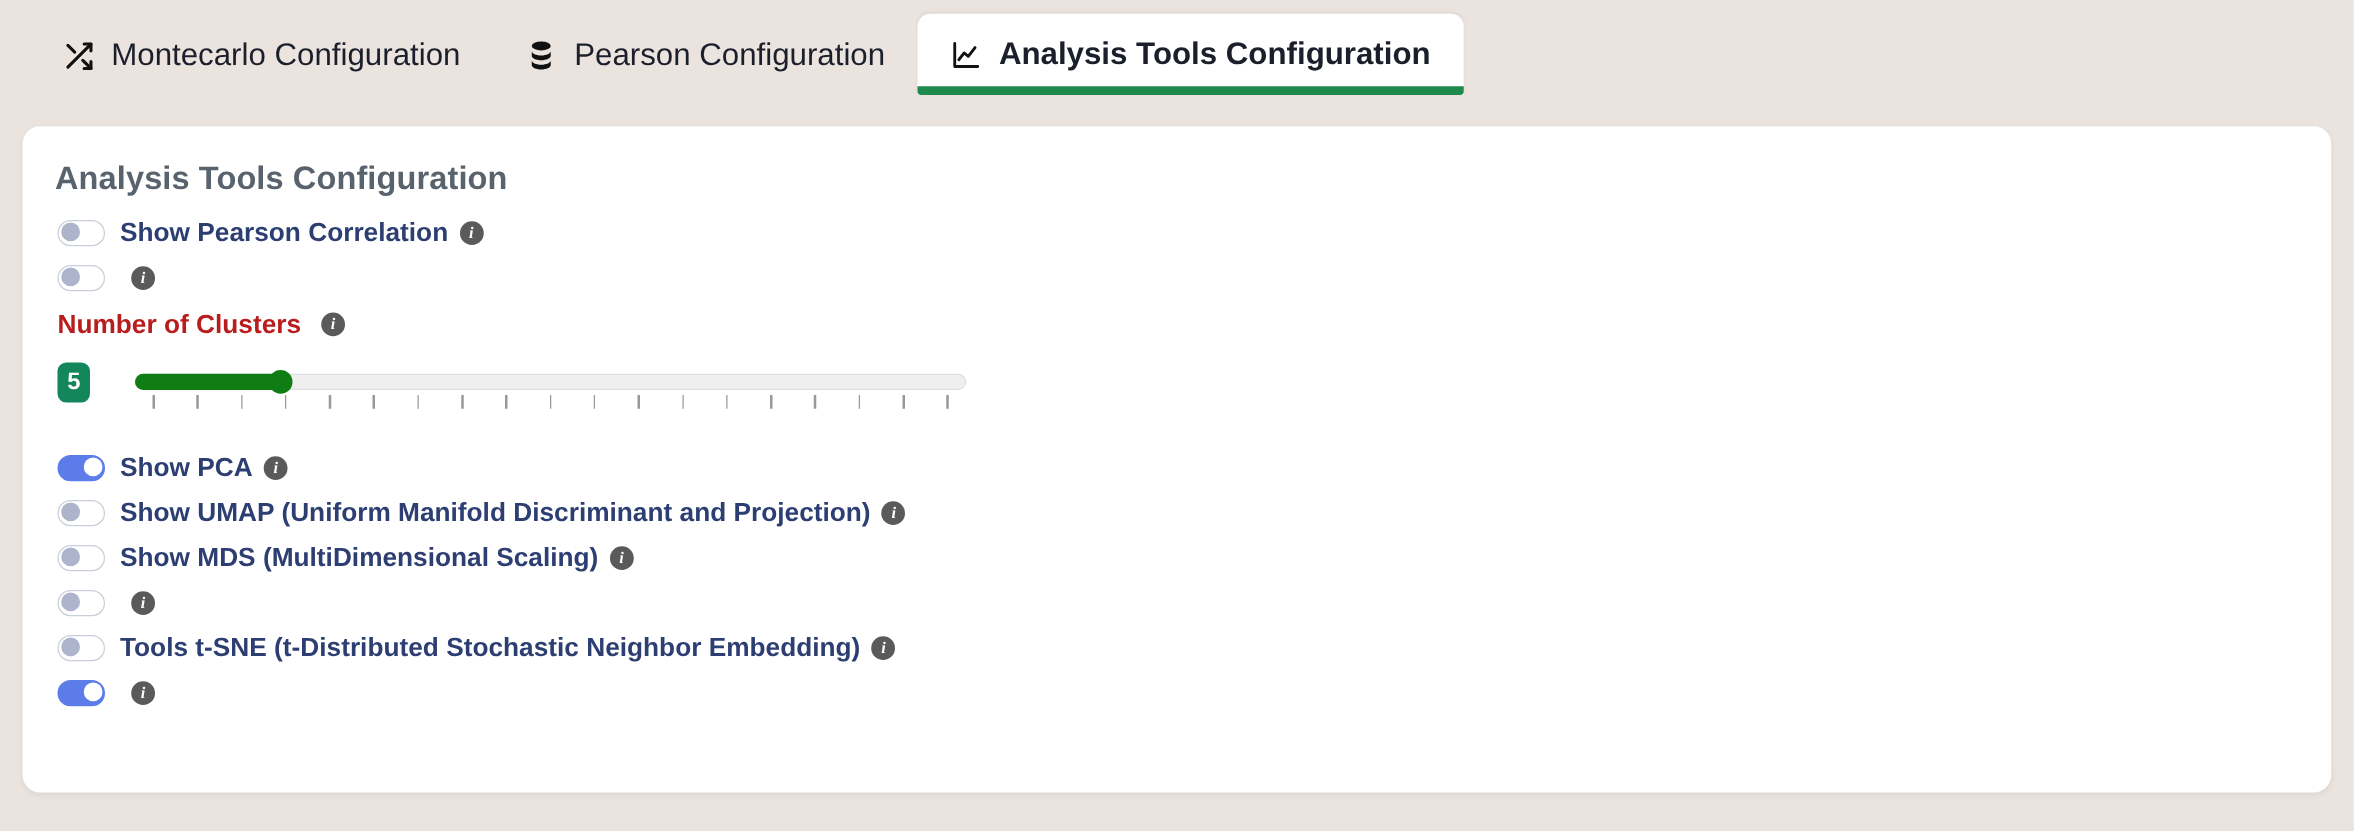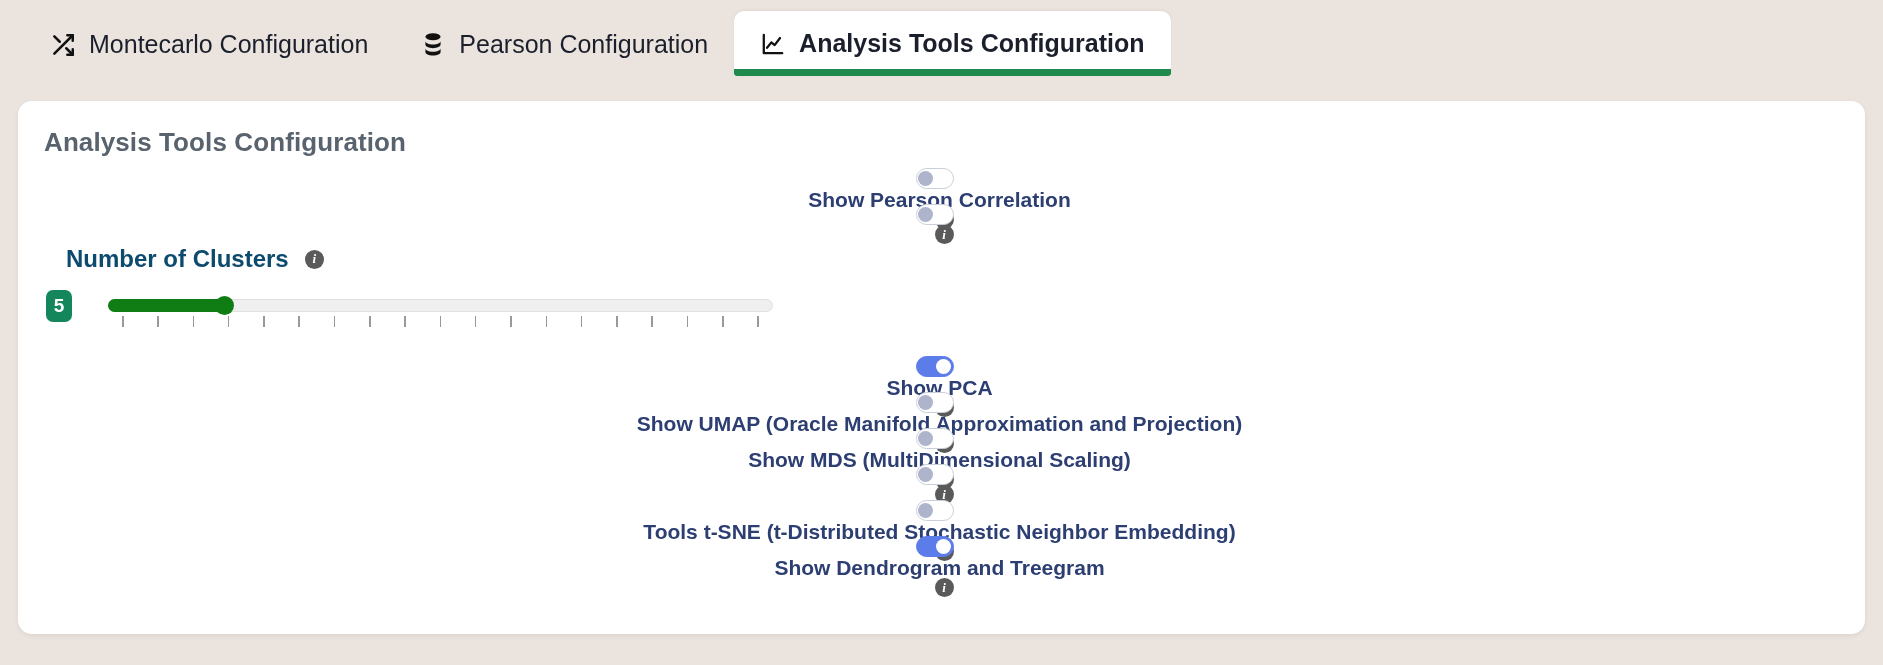--- a/index.html
+++ b/index.html
@@ -89,21 +89,20 @@
     margin: 0 0 10px 0;
     line-height: 1.2;
   }
 
   
   .switch-row {
     display: flex;
     align-items: center;
     height: 36px;
     gap: 0;
-    flex-direction: column;
   }
   .switch {
     position: relative;
     width: 38px;
     height: 21px;
     border-radius: 11px;
     flex: 0 0 auto;
     cursor: pointer;
     margin-right: 12px;
     margin-left: 2px;
@@ -159,25 +158,24 @@
 
   
   .field-label-row {
     display: flex;
     align-items: center;
     height: 34px;
     margin-left: 2px;
     margin-top: 2px;
   }
   .field-label {
-    font-size: 24px;
-    font-weight: 700;
-    color: #0c4a6e;
+    font-size: 21px;
+    font-weight: 700;
+    color: #b91c1c;
     line-height: 1;
-    margin-left: 20px;
   }
   .field-label-row .info-icon { margin-left: 16px; }
 
   
   .slider-block {
     position: relative;
     height: 62px;
     margin-top: 12px;
     margin-left: 2px;
   }
@@ -347,21 +345,21 @@
           <span class="knob"></span>
         </div>
       <span class="row-label">Show PCA</span>
       <span class="info-icon">i</span>
     </div>
 
     <div class="switch-row">
       <div class="switch off">
           <span class="knob"></span>
         </div>
-      <span class="row-label">Show UMAP (Oracle Manifold Approximation and Projection)</span>
+      <span class="row-label">Show UMAP (Uniform Manifold Discriminant and Projection)</span>
       <span class="info-icon">i</span>
     </div>
 
     <div class="switch-row">
       <div class="switch off">
           <span class="knob"></span>
         </div>
       <span class="row-label">Show MDS (MultiDimensional Scaling)</span>
       <span class="info-icon">i</span>
     </div>
@@ -378,19 +376,18 @@
           <span class="knob"></span>
         </div>
       <span class="row-label">Tools t-SNE (t-Distributed Stochastic Neighbor Embedding)</span>
       <span class="info-icon">i</span>
     </div>
 
     <div class="switch-row">
       <div class="switch on">
           <span class="knob"></span>
         </div>
-      <span class="row-label">Show Dendrogram and Treegram</span>
       <span class="info-icon">i</span>
     </div>
 
   </div>
 
 </div>
 
 </body></html>

